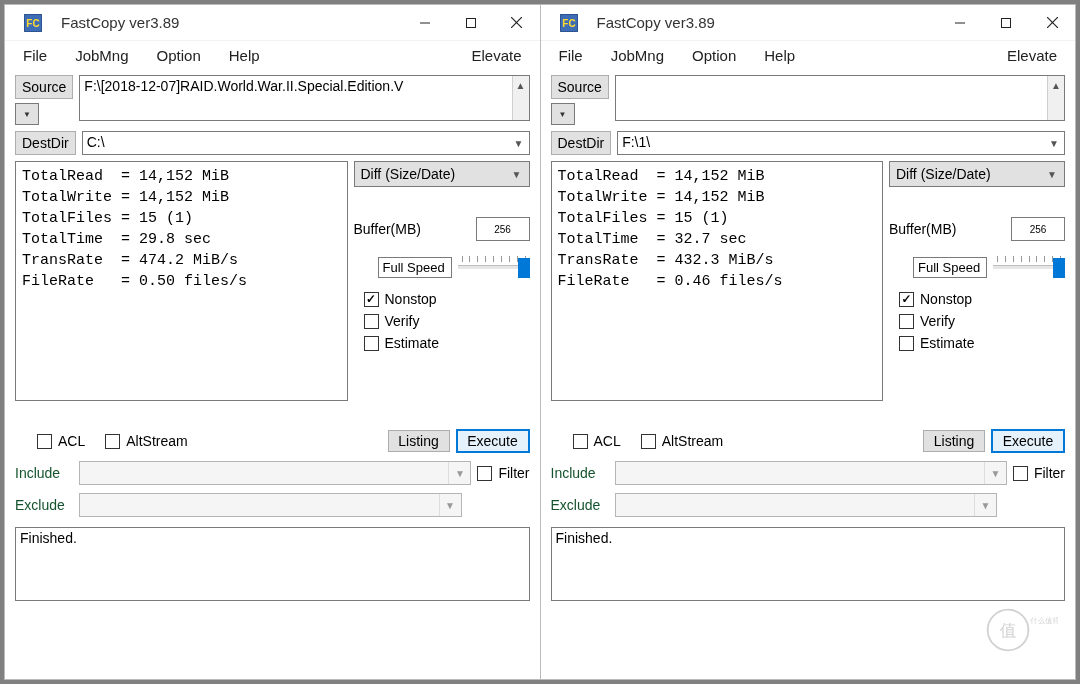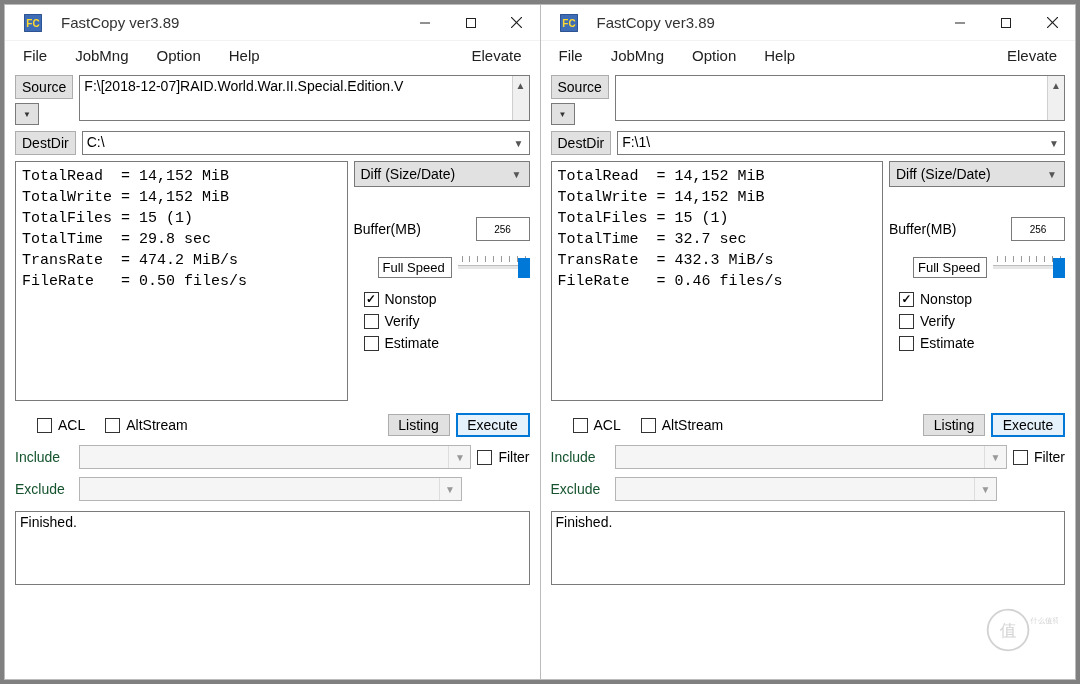--- a/index.html
+++ b/index.html
@@ -226,21 +226,21 @@
   .chk .box {
     width: 15px; height: 15px;
     border: 1px solid #333;
     display: inline-flex; align-items: center; justify-content: center;
     font-size: 12px; line-height: 1;
     background: #fff;
   }
   .chk .box.checked::after { content: "✓"; font-weight: bold; color: #000; }
 
   .opt-row, .filter-row, .inc-row { display: flex; align-items: center; gap: 6px; }
-  .opt-row { margin-top: 8px; }
+  .opt-row { margin-top: 24px; }
   .opt-row .left-chks { display: flex; gap: 20px; align-items: center; padding-left: 22px; }
   .opt-row .spacer { flex: 1; }
   .inc-row { margin-top: 4px; }
   .inc-label { width: 58px; color: #14532d; font-size: 14px; }
   .inc-combo {
     flex: 1;
     border: 1px solid #b5b5b5;
     height: 24px;
     background: #f5f5f5;
     position: relative;

